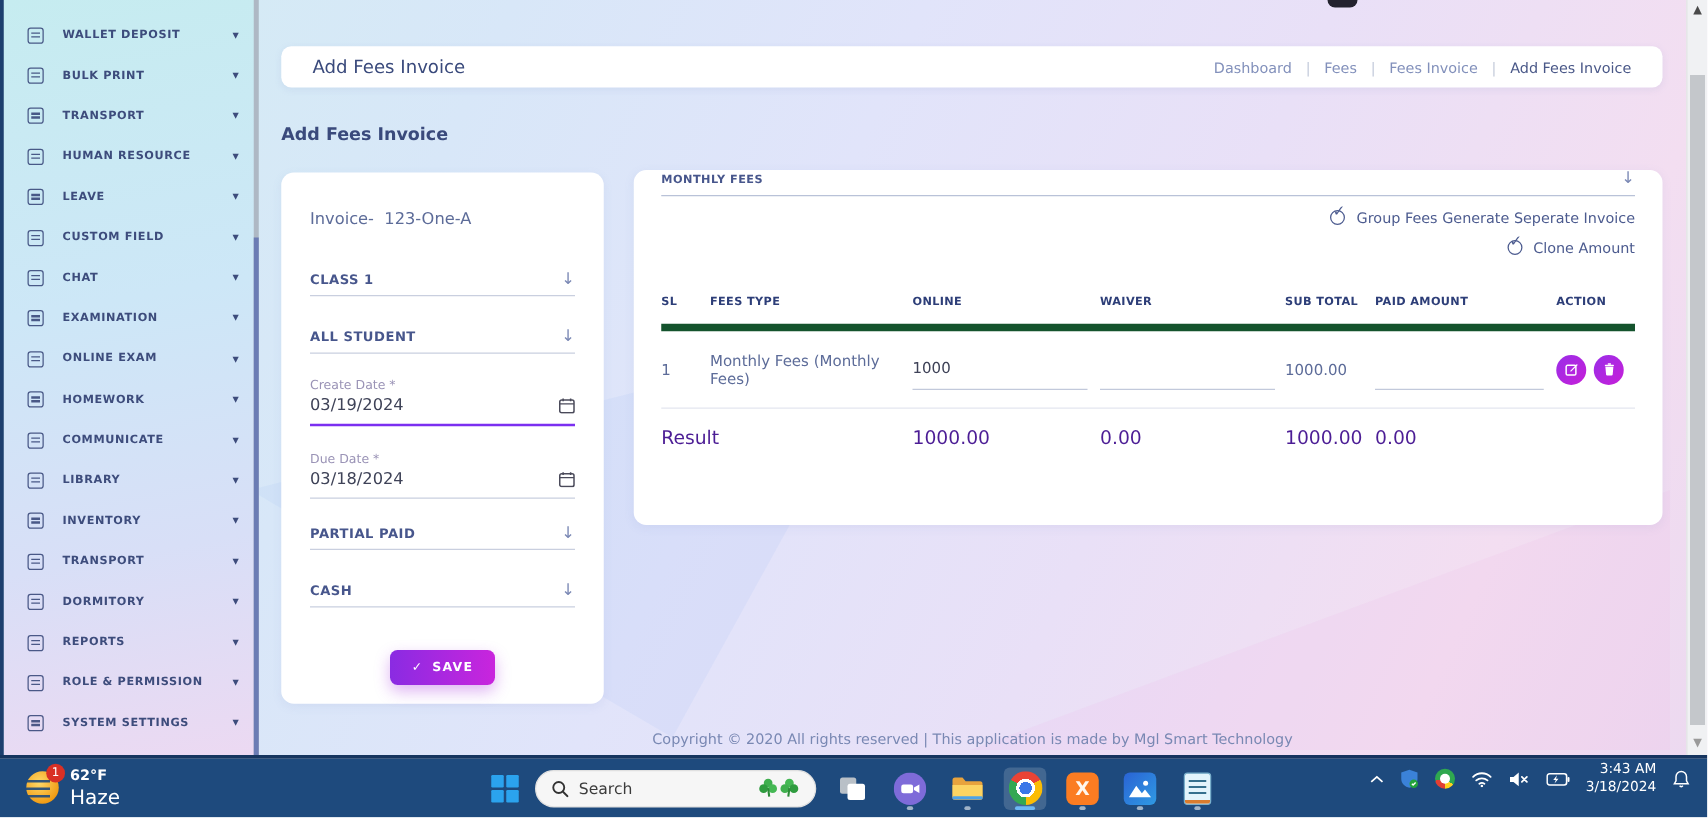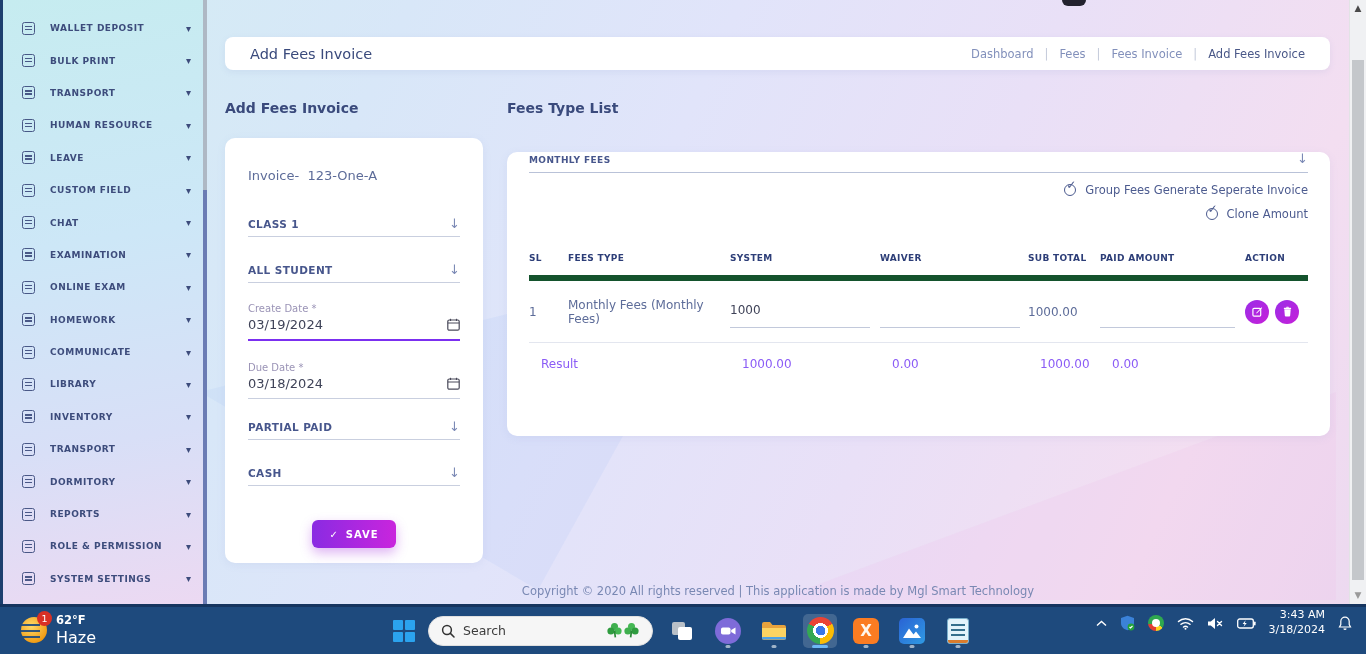--- a/index.html
+++ b/index.html
@@ -70,21 +70,21 @@
   .opt-check { width:12px; height:12px; border:1.5px solid #4c5b8f; border-radius:50%; position:relative; flex:none; }
   .opt-check span { position:absolute; top:-7px; left:1px; font-size:12px; color:#4c5b8f; }
   .ftable { margin-top:32px; }
   .tgrid { display:grid; grid-template-columns:39px 162px 150px 148px 72px 145px 1fr; }
   .thead { font-size:9px; font-weight:700; color:#2d3e78; letter-spacing:.3px; padding-bottom:12px; border-bottom:6px solid #14532d; }
   .trow { align-items:center; height:62px; border-bottom:1px solid #e3e6ef; font-size:12px; color:#5d6c99; }
   .cell-input { border:none; outline:none; background:transparent; border-bottom:1px solid #c2c9db; font-size:12px; color:#3f4358; padding:8px 0 10px; font-family:inherit; }
   .w140 { width:140px; } .w135 { width:135px; }
   .action-cell { display:flex; gap:6px; }
   .act-btn { width:24px; height:24px; border:none; border-radius:50%; background:linear-gradient(135deg,#9a2ee8,#c61fd8); display:flex; align-items:center; justify-content:center; cursor:pointer; }
-  .tresult { padding:14px 0 0; font-size:12px; color:#8b5cf6;margin-left:12px; }
+  .tresult { padding:14px 0 0; font-size:15px; color:#4c1d95; }
   .tresult .r-label { grid-column:1 / 3; }
 
   .copyright { position:absolute; left:0; right:0; bottom:6px; text-align:center; font-size:11.5px; color:#7988b3; }
 
   
   .vscroll { position:absolute; right:0; top:0; width:17px; height:604px; background:#f0f1f3; border-left:1px solid #e2e3e5; }
   .vs-up { position:absolute; top:3px; left:0; right:0; text-align:center; font-size:9px; color:#4a4a4a; cursor:pointer; }
   .vs-down { position:absolute; bottom:4px; left:0; right:0; text-align:center; font-size:9px; color:#9a9a9a; cursor:pointer; }
   .vs-thumb { position:absolute; left:2px; right:2px; top:60px; height:520px; background:#c4c7cb; cursor:pointer; }
 
@@ -295,21 +295,20 @@
               <span class="sel-arrow">↓</span>
             </div>
             <button class="save-btn">
               <span>✓</span>
               <span>SAVE</span>
             </button>
           </div>
         </div>
 
         <div class="right-col">
-          <div class="col-title">Fees Type List</div>
           <div class="card fees-card">
             <div class="fees-select">
               <span class="sel-label">MONTHLY FEES</span>
               <span class="sel-arrow">↓</span>
             </div>
             <div class="opt-row">
               <span class="opt-check">
                   <span>✓</span>
                 </span>
               <span>Group Fees Generate Seperate Invoice</span>
@@ -317,21 +316,21 @@
             <div class="opt-row">
               <span class="opt-check">
                   <span>✓</span>
                 </span>
               <span>Clone Amount</span>
             </div>
             <div class="ftable">
               <div class="tgrid thead">
                 <span>SL</span>
                 <span>FEES TYPE</span>
-                <span>SYSTEM</span>
+                <span>ONLINE</span>
                 <span>WAIVER</span>
                 <span>SUB TOTAL</span>
                 <span>PAID AMOUNT</span>
                 <span>ACTION</span>
               </div>
               <div class="tgrid trow">
                 <span>1</span>
                 <span>Monthly Fees (Monthly Fees)</span>
                 <span><input class="cell-input w140" type="text" value="1000" style=""></span>
                 <span><input class="cell-input w140" type="text" value="" style=""></span>

